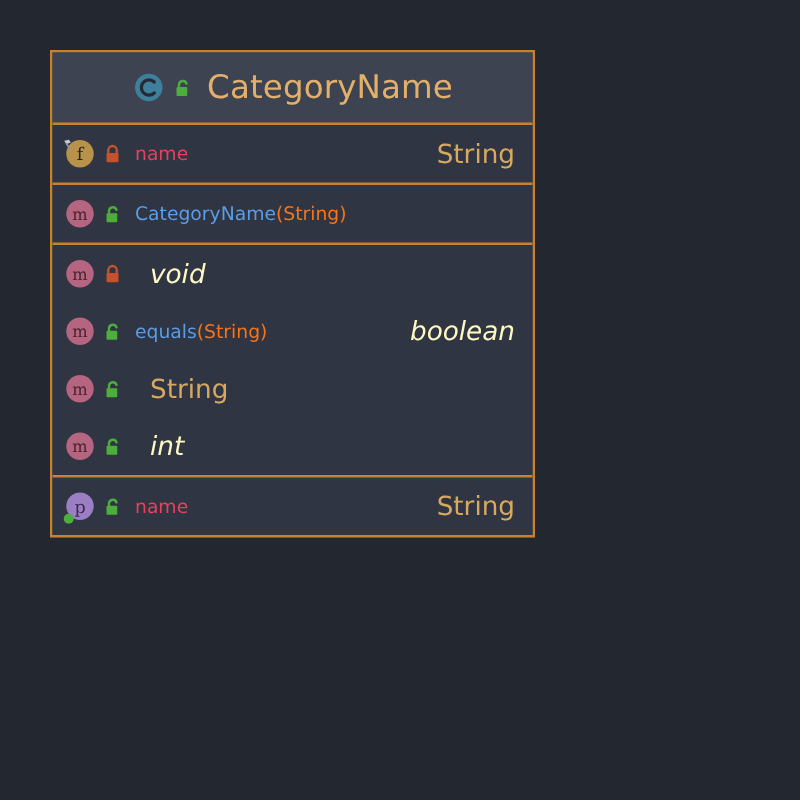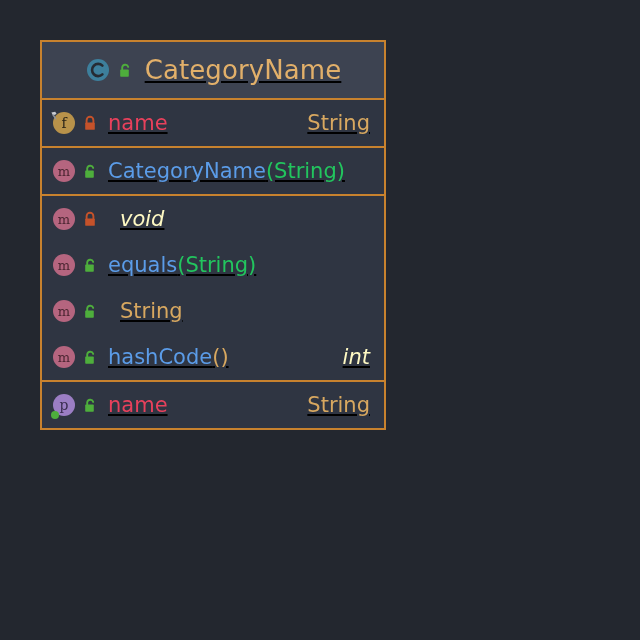--- a/index.html
+++ b/index.html
@@ -20,25 +20,24 @@
     position: absolute;
     left: 0; top: 0;
     width: 640px;
     height: 640px;
   }
 
   .uml-class {
     position: absolute;
     left: 40px;
     top: 40px;
-    width: 346px;
+    width: 388px;
     box-sizing: border-box;
     border: 2px solid #c8822e;
     background: #2f3542;
-    text-decoration: underline;
   }
 
   
   .uml-header {
     display: flex;
     align-items: center;
     justify-content: center;
     height: 58px;
     background: #3d4351;
     border-bottom: 2px solid #c8822e;
@@ -74,38 +73,38 @@
   }
   .row-icons {
     display: flex;
     align-items: center;
     gap: 3px;
     flex: 0 0 auto;
     margin-right: 10px;
   }
   .row-signature {
     flex: 1 1 auto;
-    font-size: 21px;
+    font-size: 15px;
     white-space: nowrap;
     overflow: hidden;
   }
   .row-type {
     flex: 0 0 auto;
     font-size: 21px;
     text-align: right;
     padding-left: 12px;
     white-space: nowrap;
   }
 
   
   .tok-member   { color: #e8415c; }
   .tok-method   { color: #5b9ce8; }
   .tok-paren    { color: #d8a860; }
   .tok-paren-m  { color: #5b9ce8; }
-  .tok-param    { color: #22c55e; margin-top: 24px; }
+  .tok-param    { color: #f97316; margin-top: 24px; }
   .type-ref     { color: #d8a860; }
   .type-prim    { color: #fef9c3; font-style: italic; }
 
   
   .badge {
     position: relative;
     width: 26px;
     height: 26px;
     flex: 0 0 auto;
   }
@@ -259,20 +258,21 @@
           <span class="lock">
             <svg width="20" height="20" viewBox="0 0 20 20" aria-hidden="true">
               <path d="M7.2 8.6 V6.4 a3.1 3.1 0 0 1 6.0 -0.5" fill="none" stroke="#4eae3c" stroke-width="1.9" stroke-linecap="round"></path>
               <rect x="5.2" y="8.6" width="8.6" height="7.2" rx="0.8" fill="#4eae3c"></rect>
             </svg>
           </span>
         </span>
         <span class="row-signature">
           <span class="tok-method">equals</span><span class="tok-param">(String)</span>
         </span>
+        <span class="row-type type-prim">boolean</span>
       </div>
 
       <div class="uml-row">
         <span class="row-icons">
           <span class="badge badge-method">
             <svg width="26" height="26" viewBox="0 0 26 26" aria-hidden="true">
               <circle cx="13" cy="13" r="11" fill="#b5657f"></circle>
               <text x="13" y="17.8" text-anchor="middle" font-family="DejaVu Serif, serif" font-size="13" fill="#4a2430">m</text>
             </svg>
           </span>
@@ -293,23 +293,20 @@
               <circle cx="13" cy="13" r="11" fill="#b5657f"></circle>
               <text x="13" y="17.8" text-anchor="middle" font-family="DejaVu Serif, serif" font-size="13" fill="#4a2430">m</text>
             </svg>
           </span>
           <span class="lock">
             <svg width="20" height="20" viewBox="0 0 20 20" aria-hidden="true">
               <path d="M7.2 8.6 V6.4 a3.1 3.1 0 0 1 6.0 -0.5" fill="none" stroke="#4eae3c" stroke-width="1.9" stroke-linecap="round"></path>
               <rect x="5.2" y="8.6" width="8.6" height="7.2" rx="0.8" fill="#4eae3c"></rect>
             </svg>
           </span>
-        </span>
-        <span class="row-signature">
-          <span class="tok-method">hashCode</span><span class="tok-paren">()</span>
         </span>
         <span class="row-type type-prim">int</span>
       </div>
 
     </div>
 
     <div class="uml-section divided">
 
       <div class="uml-row">
         <span class="row-icons">

